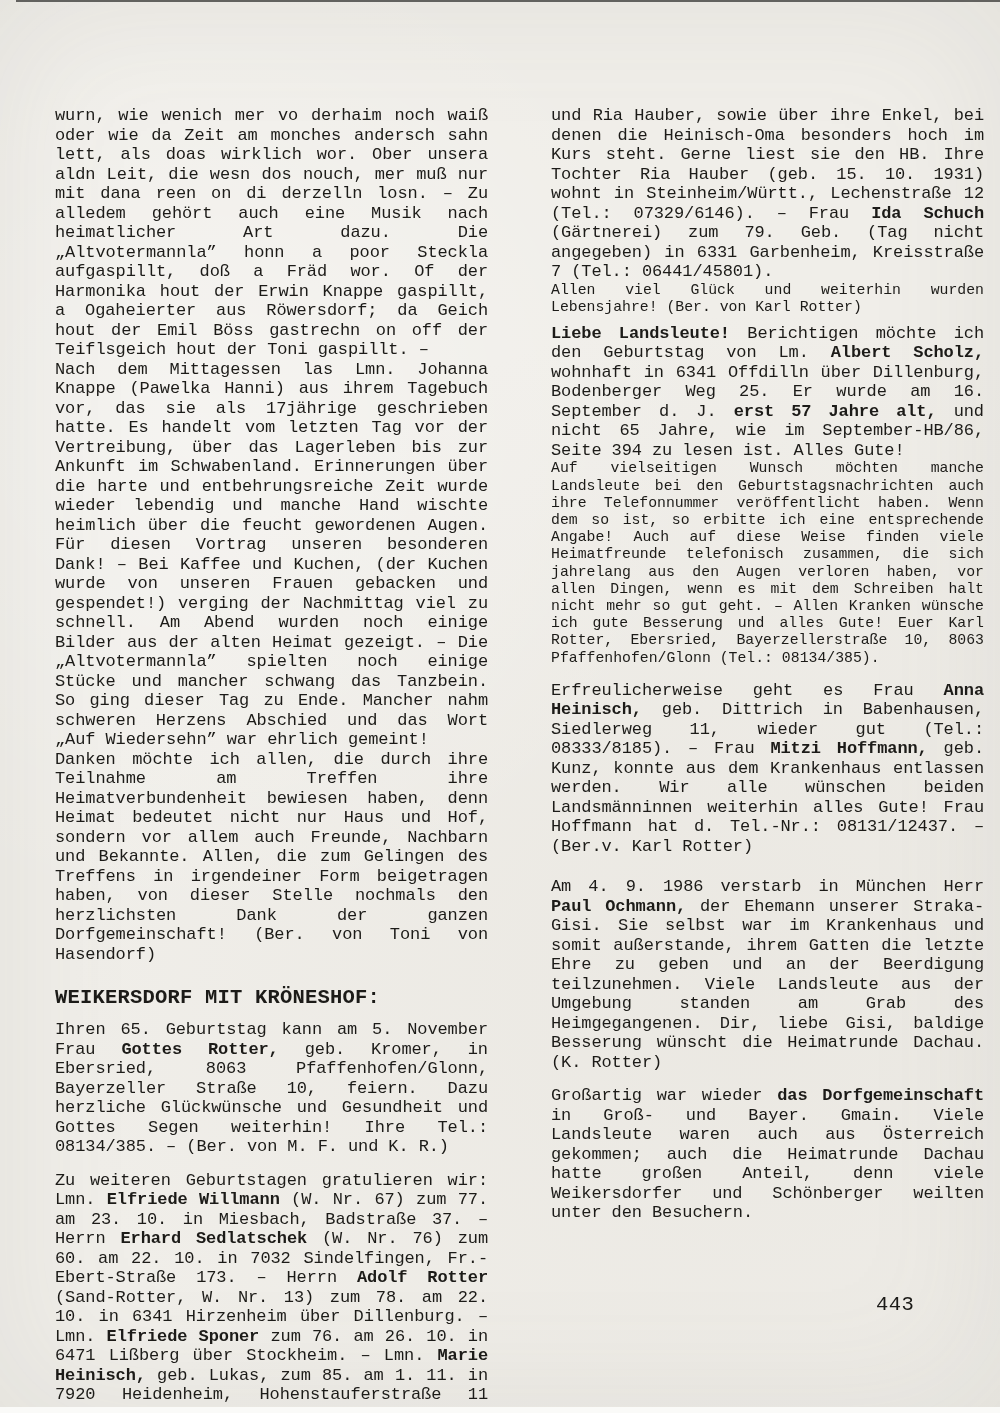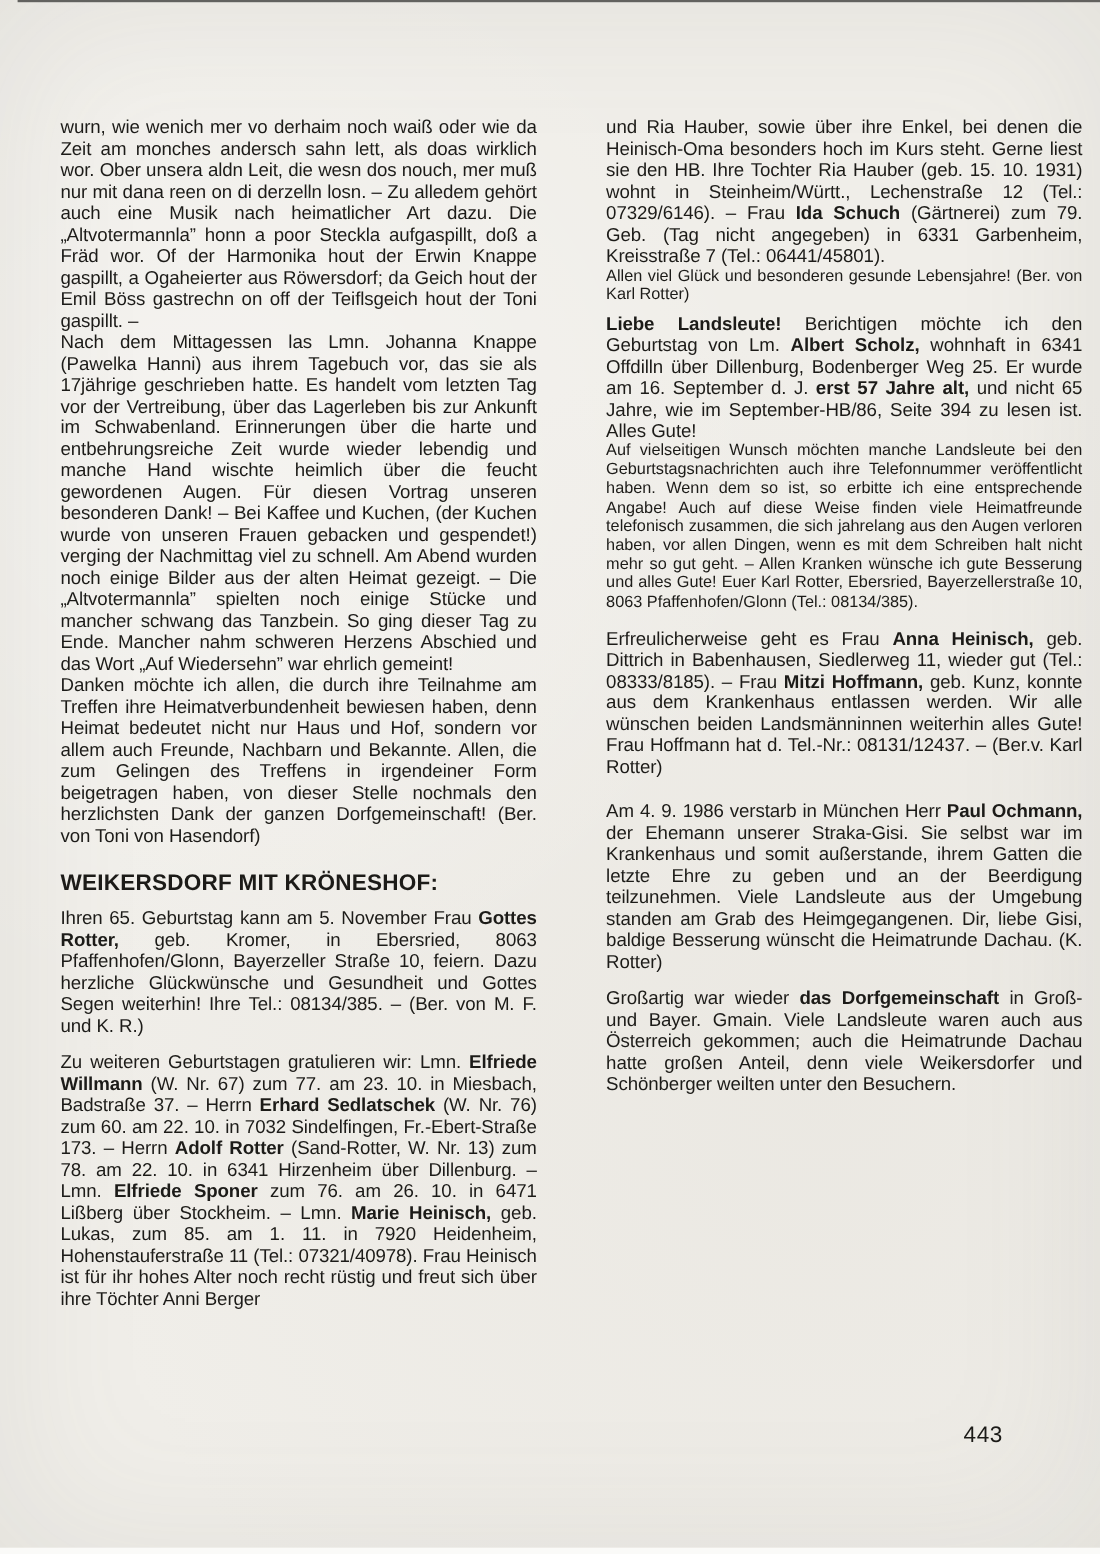--- a/index.html
+++ b/index.html
@@ -6,21 +6,21 @@
   .page {
     position: relative;
     width: 1000px;
     height: 1413px;
     margin: 0 auto;
     background: #f0eee9;
     background-image:
       radial-gradient(circle at 20% 30%, rgba(255,255,255,0.35), rgba(255,255,255,0) 40%),
       radial-gradient(circle at 75% 70%, rgba(210,205,195,0.18), rgba(255,255,255,0) 55%);
     box-shadow: inset 0 0 140px rgba(110,105,95,0.10);
-    font-family: Liberation Sans, sans-serif;
+    font-family: Liberation Mono, monospace;
     color: #1c1b18;
     overflow: hidden;
   }
   .scan-edge-top {
     position: absolute; top: 0; left: 16px; right: 0; height: 2px;
     background: #4a4a48; opacity: 0.85;
   }
   .scan-edge-bottom {
     position: absolute; bottom: 0; left: 0; width: 100%; height: 6px;
     background: #fafaf8;
@@ -72,21 +72,21 @@
       <p class="body"><span>wurn, wie wenich mer vo derhaim noch waiß oder wie da Zeit am monches andersch sahn lett, als doas wirklich wor. Ober unsera aldn Leit, die wesn dos nouch, mer muß nur mit dana reen on di derzelln losn. – Zu alledem gehört auch eine Musik nach heimatlicher Art dazu. Die „Altvotermannla” honn a poor Steckla aufgaspillt, doß a Fräd wor. Of der Harmonika hout der Erwin Knappe gaspillt, a Ogaheierter aus Röwersdorf; da Geich hout der Emil Böss gastrechn on off der Teiflsgeich hout der Toni gaspillt. –</span></p>
       <p class="body"><span>Nach dem Mittagessen las Lmn. Johanna Knappe (Pawelka Hanni) aus ihrem Tagebuch vor, das sie als 17jährige geschrieben hatte. Es handelt vom letzten Tag vor der Vertreibung, über das Lagerleben bis zur Ankunft im Schwabenland. Erinnerungen über die harte und entbehrungsreiche Zeit wurde wieder lebendig und manche Hand wischte heimlich über die feucht gewordenen Augen. Für diesen Vortrag unseren besonderen Dank! – Bei Kaffee und Kuchen, (der Kuchen wurde von unseren Frauen gebacken und gespendet!) verging der Nachmittag viel zu schnell. Am Abend wurden noch einige Bilder aus der alten Heimat gezeigt. – Die „Altvotermannla” spielten noch einige Stücke und mancher schwang das Tanzbein. So ging dieser Tag zu Ende. Mancher nahm schweren Herzens Abschied und das Wort „Auf Wiedersehn” war ehrlich gemeint!</span></p>
       <p class="body"><span>Danken möchte ich allen, die durch ihre Teilnahme am Treffen ihre Heimatverbundenheit bewiesen haben, denn Heimat bedeutet nicht nur Haus und Hof, sondern vor allem auch Freunde, Nachbarn und Bekannte. Allen, die zum Gelingen des Treffens in irgendeiner Form beigetragen haben, von dieser Stelle nochmals den herzlichsten Dank der ganzen Dorfgemeinschaft! (Ber. von Toni von Hasendorf)</span></p>
       <h2 class="heading sp-l"><span class="b">WEIKERSDORF MIT KRÖNESHOF:</span></h2>
       <p class="body"><span>Ihren 65. Geburtstag kann am 5. November Frau </span><span class="b">Gottes Rotter,</span><span> geb. Kromer, in Ebersried, 8063 Pfaffenhofen/Glonn, Bayerzeller Straße 10, feiern. Dazu herzliche Glückwünsche und Gesundheit und Gottes Segen weiterhin! Ihre Tel.: 08134/385. – (Ber. von M. F. und K. R.)</span></p>
       <p class="body sp-m"><span>Zu weiteren Geburtstagen gratulieren wir: Lmn. </span><span class="b">Elfriede Willmann</span><span> (W. Nr. 67) zum 77. am 23. 10. in Miesbach, Badstraße 37. – Herrn </span><span class="b">Erhard Sedlatschek</span><span> (W. Nr. 76) zum 60. am 22. 10. in 7032 Sindelfingen, Fr.-Ebert-Straße 173. – Herrn </span><span class="b">Adolf Rotter</span><span> (Sand-Rotter, W. Nr. 13) zum 78. am 22. 10. in 6341 Hirzenheim über Dillenburg. – Lmn. </span><span class="b">Elfriede Sponer</span><span> zum 76. am 26. 10. in 6471 Lißberg über Stockheim. – Lmn. </span><span class="b">Marie Heinisch,</span><span> geb. Lukas, zum 85. am 1. 11. in 7920 Heidenheim, Hohenstauferstraße 11 (Tel.: 07321/40978). Frau Heinisch ist für ihr hohes Alter noch recht rüstig und freut sich über ihre Töchter Anni Berger</span></p>
     </div>
 
   <div class="col col-right">
       <p class="body"><span>und Ria Hauber, sowie über ihre Enkel, bei denen die Heinisch-Oma besonders hoch im Kurs steht. Gerne liest sie den HB. Ihre Tochter Ria Hauber (geb. 15. 10. 1931) wohnt in Steinheim/Württ., Lechenstraße 12 (Tel.: 07329/6146). – Frau </span><span class="b">Ida Schuch</span><span> (Gärtnerei) zum 79. Geb. (Tag nicht angegeben) in 6331 Garbenheim, Kreisstraße 7 (Tel.: 06441/45801).</span></p>
-      <p class="small"><span>Allen viel Glück und besonderen gesunde Lebensjahre! (Ber. von Karl Rotter)</span></p>
+      <p class="small"><span>Allen viel Glück und weiterhin wurden Lebensjahre! (Ber. von Karl Rotter)</span></p>
       <p class="body sp-s"><span class="b">Liebe Landsleute!</span><span> Berichtigen möchte ich den Geburtstag von Lm. </span><span class="b">Albert Scholz,</span><span> wohnhaft in 6341 Offdilln über Dillenburg, Bodenberger Weg 25. Er wurde am 16. September d. J. </span><span class="b">erst 57 Jahre alt,</span><span> und nicht 65 Jahre, wie im September-HB/86, Seite 394 zu lesen ist. Alles Gute!</span></p>
       <p class="small"><span>Auf vielseitigen Wunsch möchten manche Landsleute bei den Geburtstagsnachrichten auch ihre Telefonnummer veröffentlicht haben. Wenn dem so ist, so erbitte ich eine entsprechende Angabe! Auch auf diese Weise finden viele Heimatfreunde telefonisch zusammen, die sich jahrelang aus den Augen verloren haben, vor allen Dingen, wenn es mit dem Schreiben halt nicht mehr so gut geht. – Allen Kranken wünsche ich gute Besserung und alles Gute! Euer Karl Rotter, Ebersried, Bayerzellerstraße 10, 8063 Pfaffenhofen/Glonn (Tel.: 08134/385).</span></p>
       <p class="body sp-m"><span>Erfreulicherweise geht es Frau </span><span class="b">Anna Heinisch,</span><span> geb. Dittrich in Babenhausen, Siedlerweg 11, wieder gut (Tel.: 08333/8185). – Frau </span><span class="b">Mitzi Hoffmann,</span><span> geb. Kunz, konnte aus dem Krankenhaus entlassen werden. Wir alle wünschen beiden Landsmänninnen weiterhin alles Gute! Frau Hoffmann hat d. Tel.-Nr.: 08131/12437. – (Ber.v. Karl Rotter)</span></p>
       <p class="body sp-l"><span>Am 4. 9. 1986 verstarb in München Herr </span><span class="b">Paul Ochmann,</span><span> der Ehemann unserer Straka-Gisi. Sie selbst war im Krankenhaus und somit außerstande, ihrem Gatten die letzte Ehre zu geben und an der Beerdigung teilzunehmen. Viele Landsleute aus der Umgebung standen am Grab des Heimgegangenen. Dir, liebe Gisi, baldige Besserung wünscht die Heimatrunde Dachau. (K. Rotter)</span></p>
       <p class="body sp-m"><span>Großartig war wieder </span><span class="b">das Dorfgemeinschaft</span><span> in Groß- und Bayer. Gmain. Viele Landsleute waren auch aus Österreich gekommen; auch die Heimatrunde Dachau hatte großen Anteil, denn viele Weikersdorfer und Schönberger weilten unter den Besuchern.</span></p>
     </div>
 
   <div class="page-number">443</div>
 
   <div class="scan-edge-bottom"></div>

